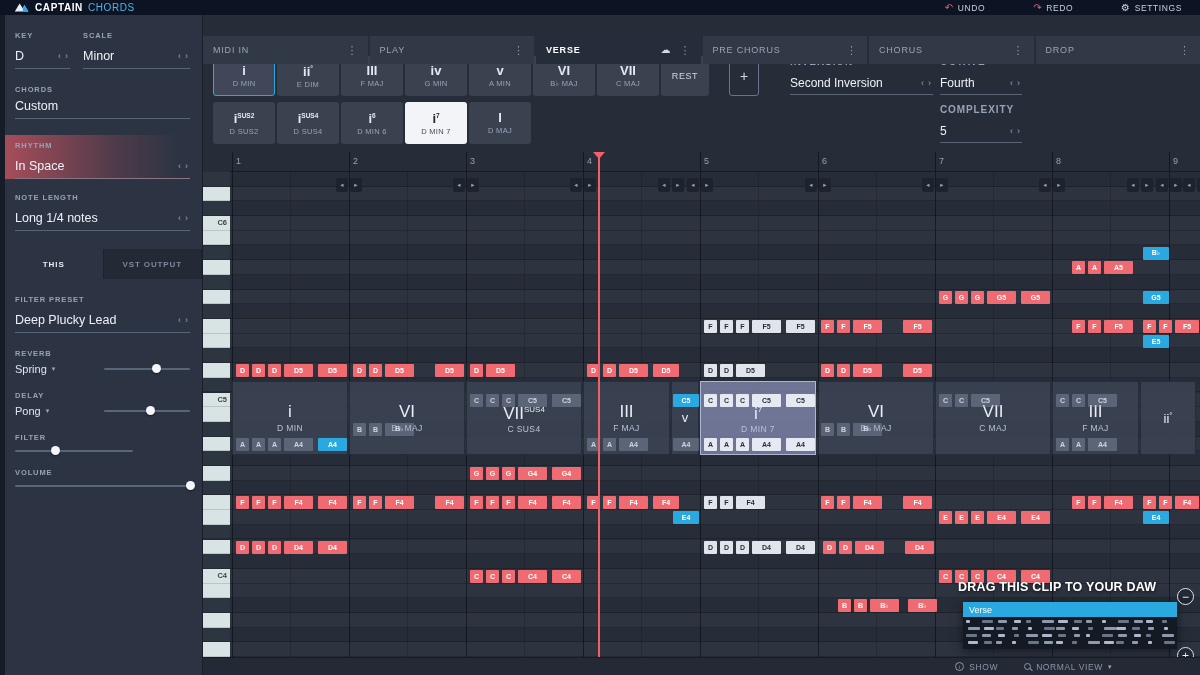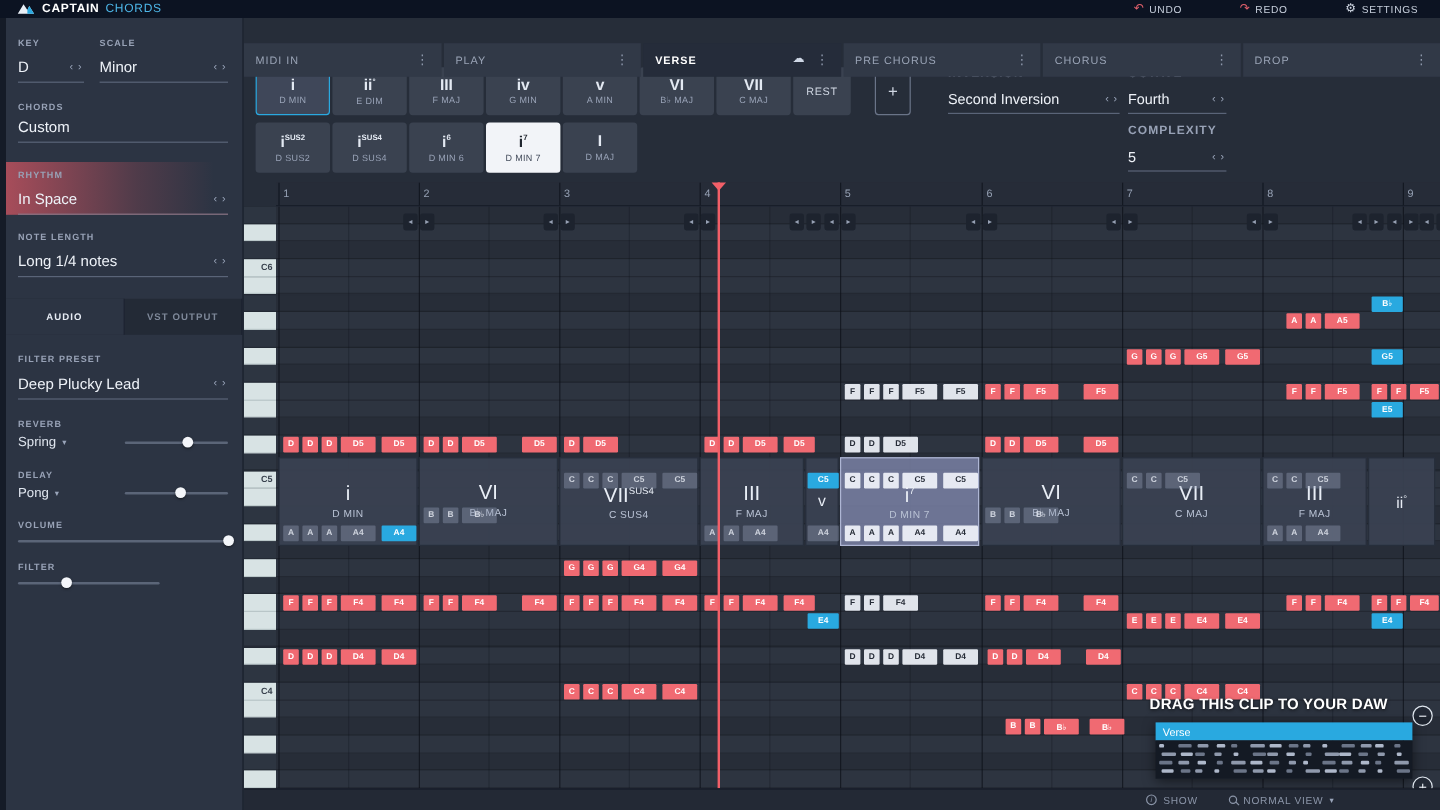--- a/index.html
+++ b/index.html
@@ -180,21 +180,21 @@
   <div class="sb-pad">
     <div class="sb-block">
       <div class="slabel">NOTE LENGTH</div>
       <div class="ctl">
         <span class="svalue">Long 1/4 notes</span>
         <span><span class="arr">‹</span><span class="arr">›</span></span>
       </div>
     </div>
   </div>
   <div class="audio-tabs">
-    <div class="atab active">AUDIO</div>
+    <div class="atab active">THIS</div>
     <div class="atab">VST OUTPUT</div>
   </div>
   <div class="sb-pad">
     <div class="sb-block">
       <div class="slabel">FILTER PRESET</div>
       <div class="ctl">
         <span class="svalue">Deep Plucky Lead</span>
         <span><span class="arr">‹</span><span class="arr">›</span></span>
       </div>
     </div>
@@ -216,29 +216,29 @@
         <span class="fxsel">
             <span>Pong</span>
             <span class="caret">▾</span>
           </span>
         <span class="slider sl-small">
             <span class="knob" style="left: calc(55% - 5px);"></span>
           </span>
       </div>
     </div>
     <div class="sb-block">
+      <div class="slabel">FILTER</div>
+      <span class="slider sl-filter" style="display:block">
+          <span class="knob" style="left: calc(35% - 5px);"></span>
+        </span>
+    </div>
+    <div class="sb-block">
       <div class="slabel">VOLUME</div>
       <span class="slider sl-vol" style="display:block">
           <span class="knob" style="left: calc(100% - 5px);"></span>
-        </span>
-    </div>
-    <div class="sb-block">
-      <div class="slabel">FILTER</div>
-      <span class="slider sl-filter" style="display:block">
-          <span class="knob" style="left: calc(35% - 5px);"></span>
         </span>
     </div>
   </div>
 </aside>
 
 <div class="section-tabs" id="section-tabs">
     <div class="stab">
       <span class="stab-label">MIDI IN</span>
       <span class="stab-right">
         <span class="dots">⋮</span>

